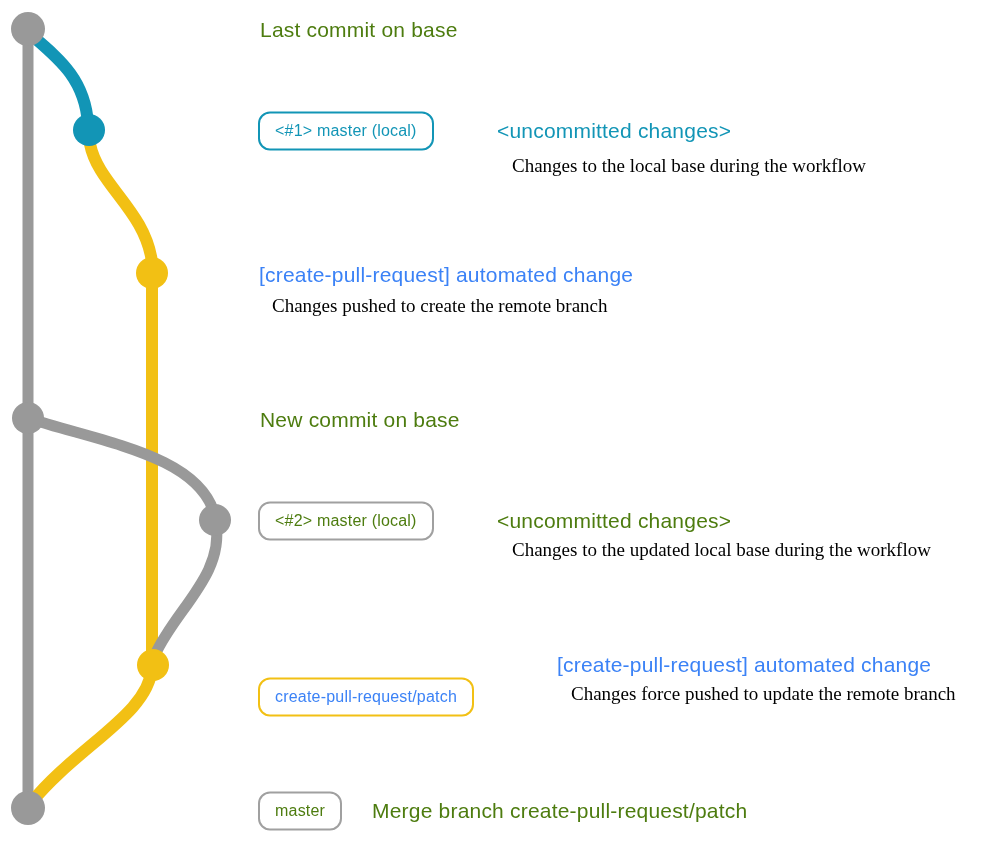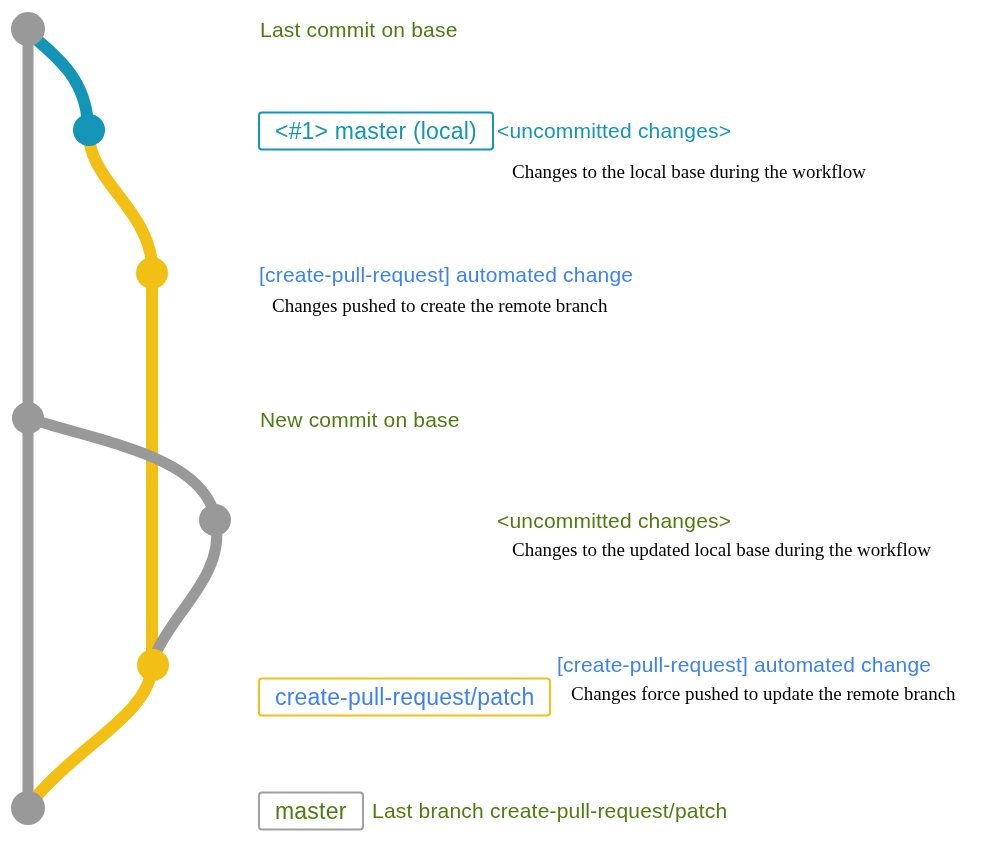--- a/index.html
+++ b/index.html
@@ -39,22 +39,22 @@
     font-size: 19px;
     color: #000000;
   }
   .badge {
     display: inline-flex;
     align-items: center;
     box-sizing: border-box;
     height: 39px;
     padding: 0 15px;
     border: 2px solid;
-    border-radius: 4px;
-    font-size: 23px;
+    border-radius: 12px;
+    font-size: 16px;
     letter-spacing: 0.2px;
     background: #ffffff;
   }
   .teal   { color: #1295b6; border-color: #1295b6; }
   .yellow { color: #3b82f6; border-color: #f2c014; }
   .gray   { color: #4d7c0f; border-color: #a0a0a0; }
 </style>
 </head>
 <body>
 
@@ -82,30 +82,31 @@
     <circle cx="28" cy="418" r="16" fill="#999999"></circle>
     <circle cx="215" cy="520" r="16" fill="#999999"></circle>
     <circle cx="153" cy="665" r="16" fill="#f2c014"></circle>
     <circle cx="28" cy="808" r="17" fill="#999999"></circle>
   </svg>
 
   <div class="abs label-sans gray" style="left:260px; top:30px;">Last commit on base</div>
 
   <div class="abs badge teal" style="left:258px; top:131px;">&lt;#1&gt; master (local)</div>
   <div class="abs headline teal" style="left:497px; top:131px; border-color:transparent;">&lt;uncommitted changes&gt;</div>
-  <div class="abs detail" style="left:512px; top:172px;">Changes to the local base during the workflow</div>
+  <div class="abs detail" style="left:512px; top:166px;">Changes to the local base during the workflow</div>
 
   <div class="abs headline yellow" style="left:259px; top:275px; border-color:transparent;">[create-pull-request] automated change</div>
   <div class="abs detail" style="left:272px; top:306px;">Changes pushed to create the remote branch</div>
 
   <div class="abs label-sans gray" style="left:260px; top:420px;">New commit on base</div>
 
+  <div class="abs badge gray" style="left:258px; top:521px;">&lt;#2&gt; master (local)</div>
   <div class="abs headline gray" style="left:497px; top:521px; border-color:transparent;">&lt;uncommitted changes&gt;</div>
   <div class="abs detail" style="left:512px; top:550px;">Changes to the updated local base during the workflow</div>
 
   <div class="abs badge yellow" style="left:258px; top:665px;margin-top:32px;">create-pull-request/patch</div>
   <div class="abs headline yellow" style="left:557px; top:665px; border-color:transparent;">[create-pull-request] automated change</div>
   <div class="abs detail" style="left:571px; top:694px;">Changes force pushed to update the remote branch</div>
 
   <div class="abs badge gray" style="left:258px; top:811px;">master</div>
-  <div class="abs label-sans gray" style="left:372px; top:811px;">Last branch create-pull-request/patch</div>
+  <div class="abs label-sans gray" style="left:372px; top:811px;">Merge branch create-pull-request/patch</div>
 
 </div>
 
 </body></html>

